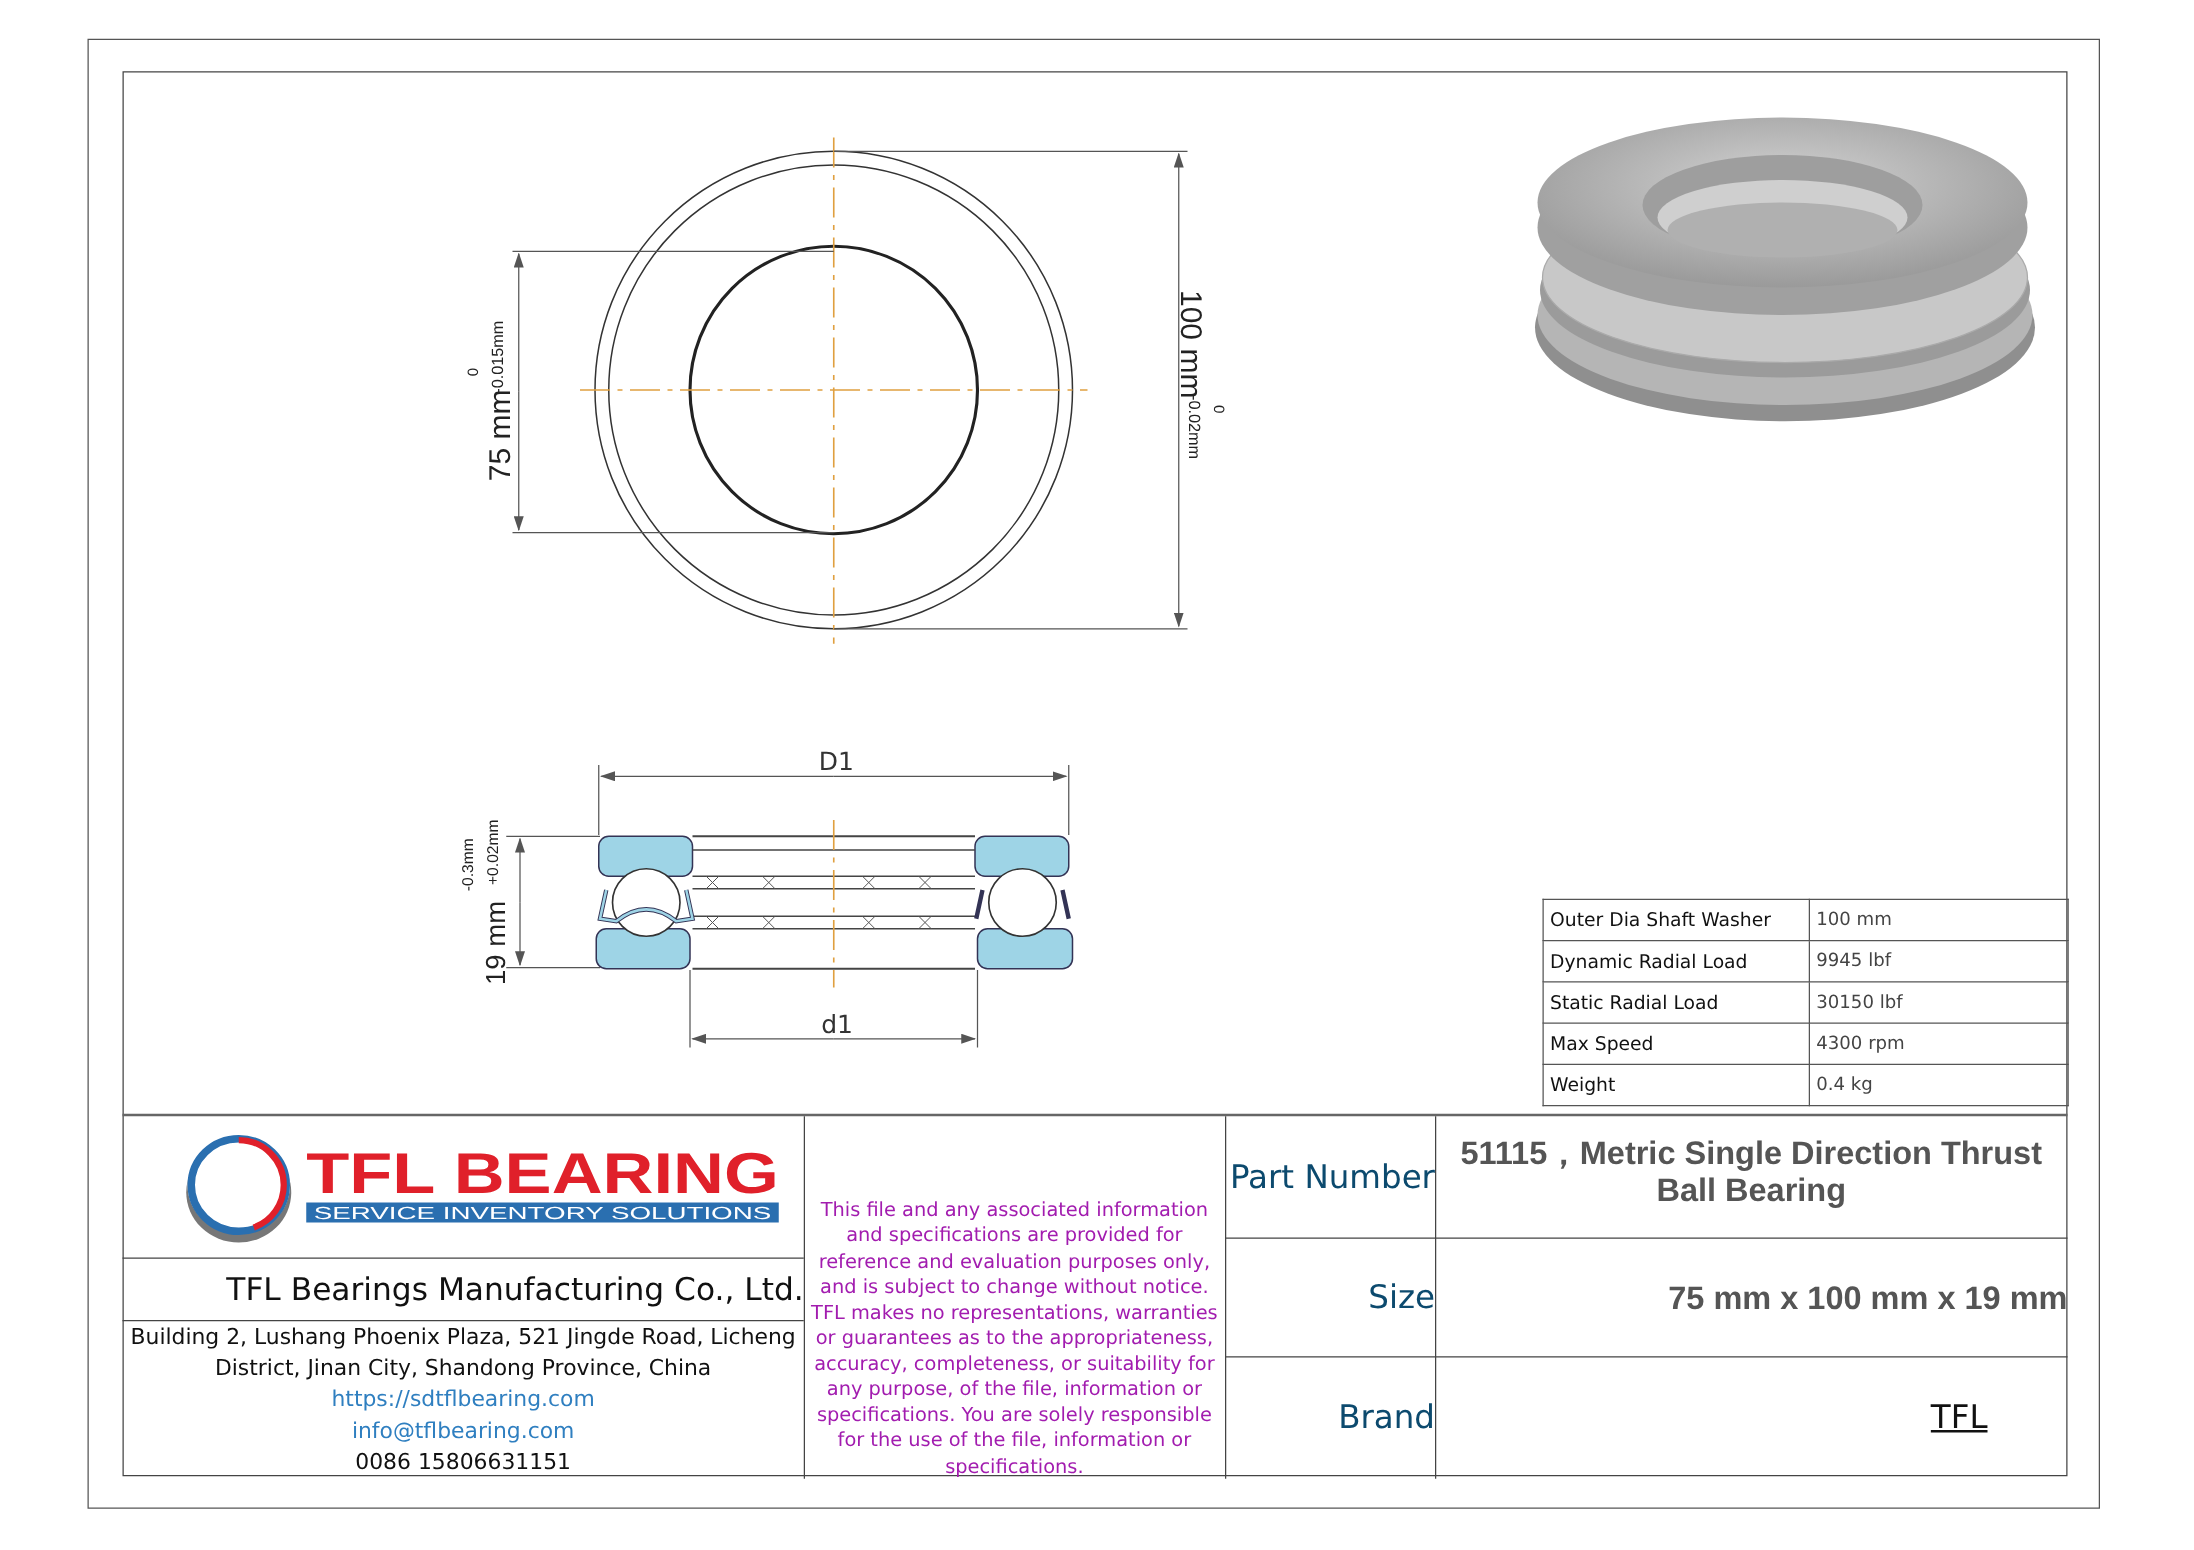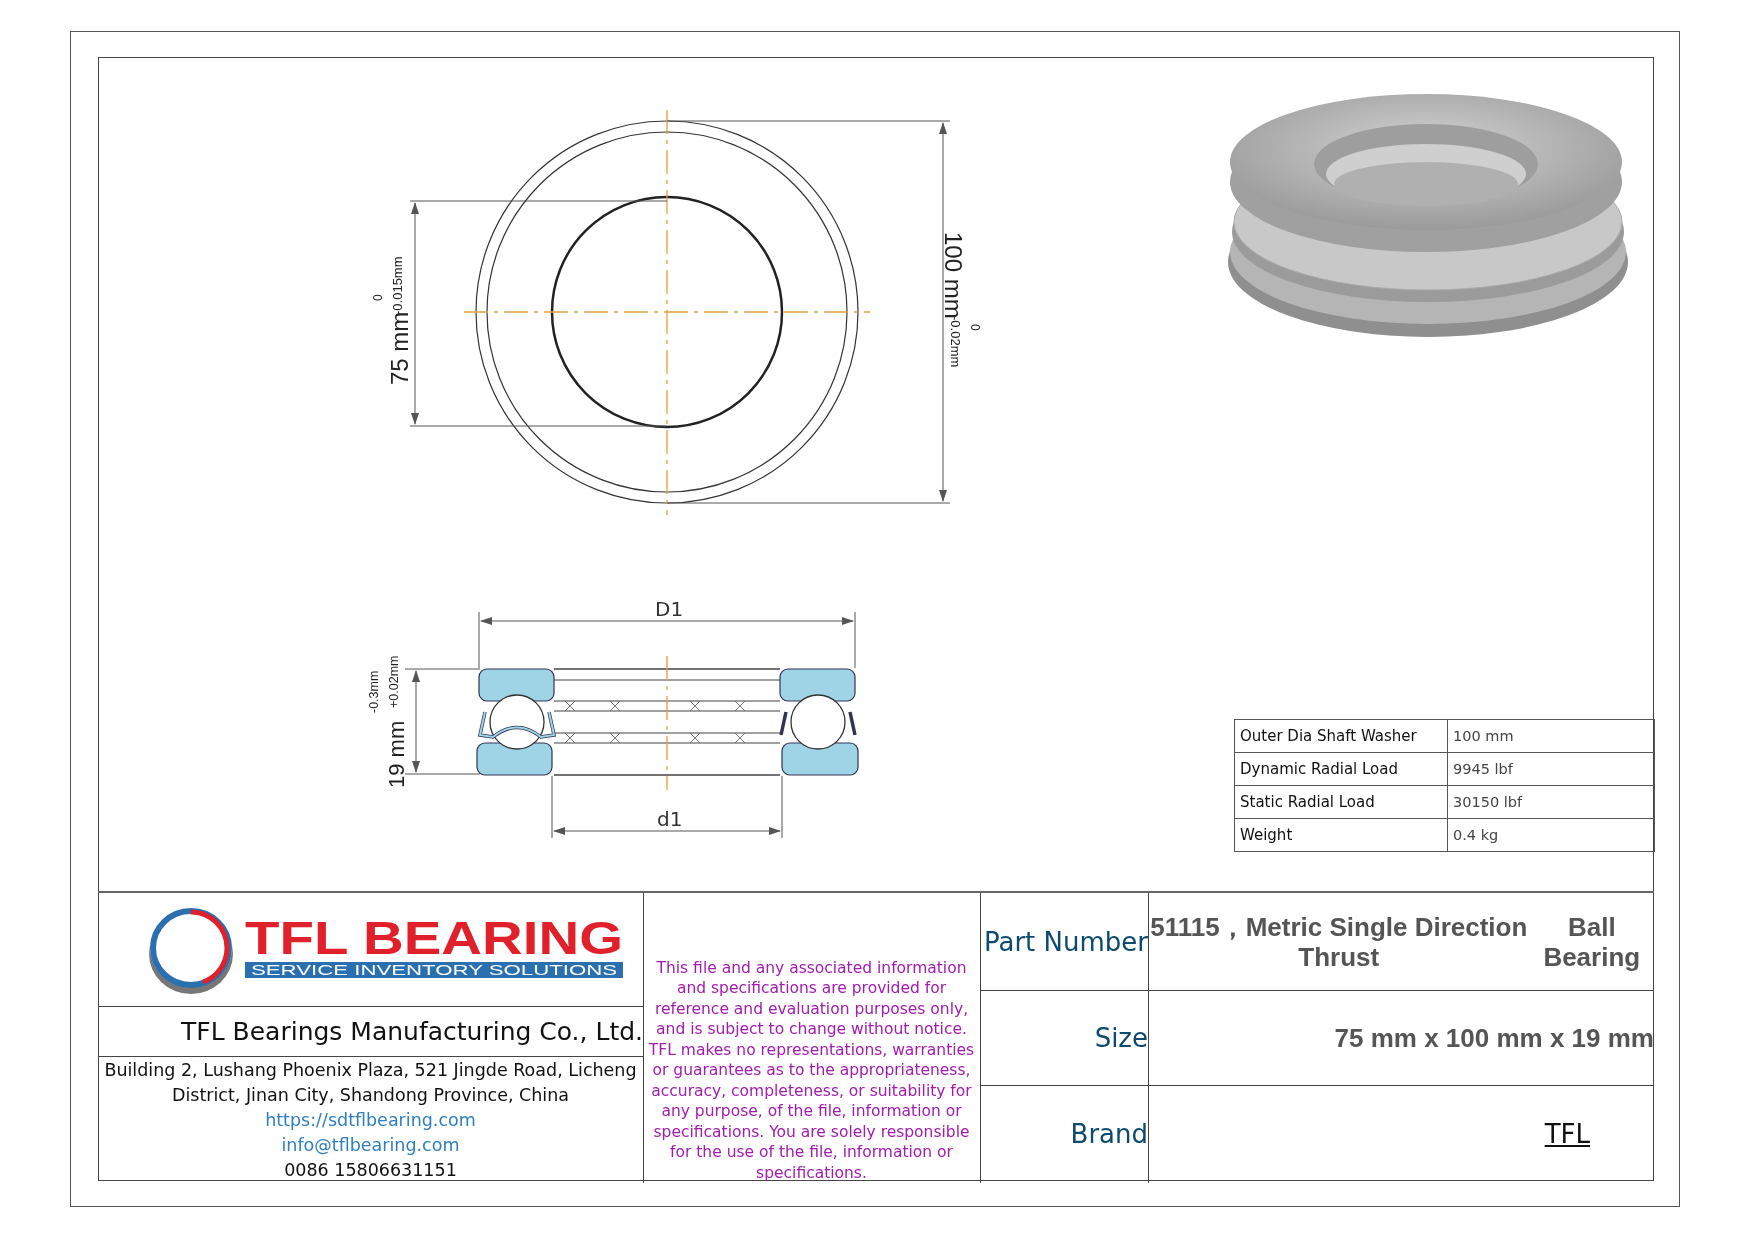--- a/index.html
+++ b/index.html
@@ -161,20 +161,24 @@
     </tr>
     <tr>
       <td class="k">Dynamic Radial Load</td>
       <td class="v">9945 lbf</td>
     </tr>
     <tr>
       <td class="k">Static Radial Load</td>
       <td class="v">30150 lbf</td>
     </tr>
     <tr>
+      <td class="k">Max Speed</td>
+      <td class="v">4300 rpm</td>
+    </tr>
+    <tr>
       <td class="k">Weight</td>
       <td class="v">0.4 kg</td>
     </tr>
   </tbody>
 </table>
 
 <div class="tb">
 
   <div class="vline" style="left:545px; top:0; height:290px;"></div>
   <div class="vline" style="left:882px; top:0; height:290px;"></div>
@@ -215,21 +219,21 @@
     <div class="disclaimer">TFL makes no representations, warranties</div>
     <div class="disclaimer">or guarantees as to the appropriateness,</div>
     <div class="disclaimer">accuracy, completeness, or suitability for</div>
     <div class="disclaimer">any purpose, of the file, information or</div>
     <div class="disclaimer">specifications.  You are solely responsible</div>
     <div class="disclaimer">for the use of the file, information or</div>
     <div class="disclaimer">specifications.</div>
   </div>
 
   <div class="cell tlabel" style="left:882px; top:0; width:168px; height:97px;">Part Number</div>
-  <div class="cell" style="left:1050px; top:0; width:506px; height:97px; flex-direction:row; justify-content:flex-start; ">
+  <div class="cell" style="left:1050px; top:0; width:506px; height:97px; flex-direction:column; justify-content:flex-start; padding-top:14px;">
     <div class="tvalue">51115，Metric Single Direction Thrust</div>
     <div class="tvalue">Ball Bearing</div>
   </div>
 
   <div class="cell tlabel" style="left:882px; top:97px; width:168px; height:95px;">Size</div>
   <div class="cell tvalue" style="left:1050px; top:97px; width:506px; height:95px;">75 mm x 100 mm x 19 mm</div>
 
   <div class="cell tlabel" style="left:882px; top:192px; width:168px; height:98px;">Brand</div>
   <div class="cell tvalue-plain" style="left:1050px; top:192px; width:442px; height:98px;text-decoration:underline;">TFL</div>
 </div>

